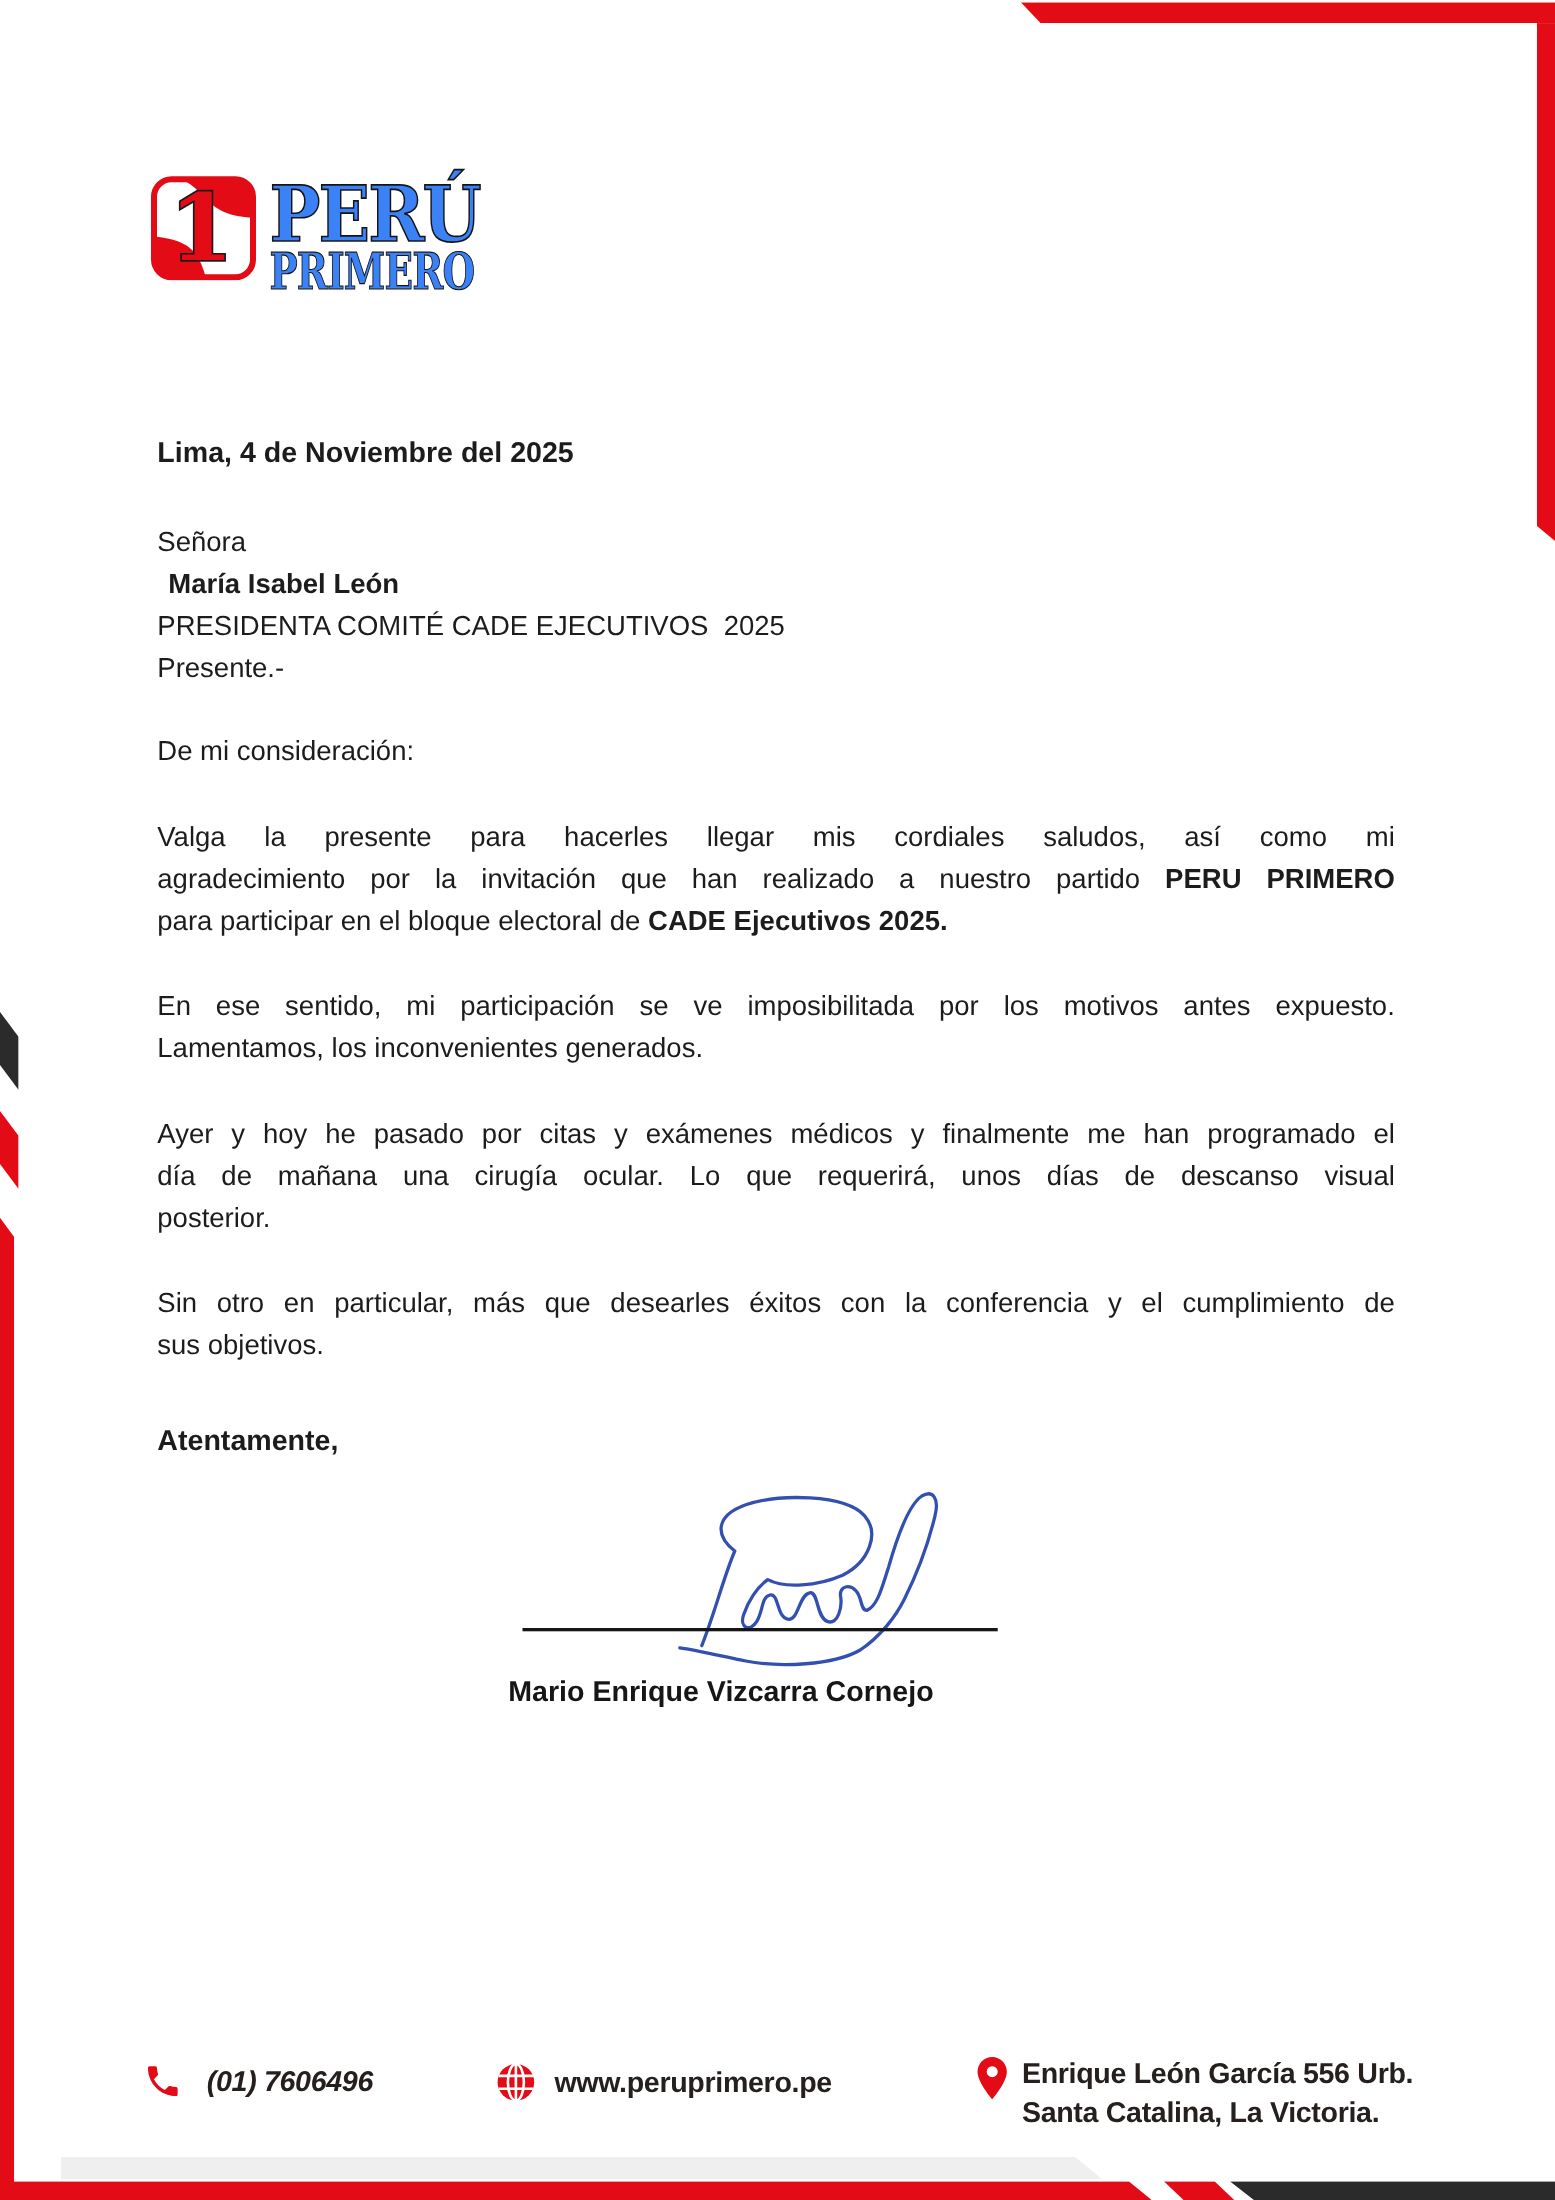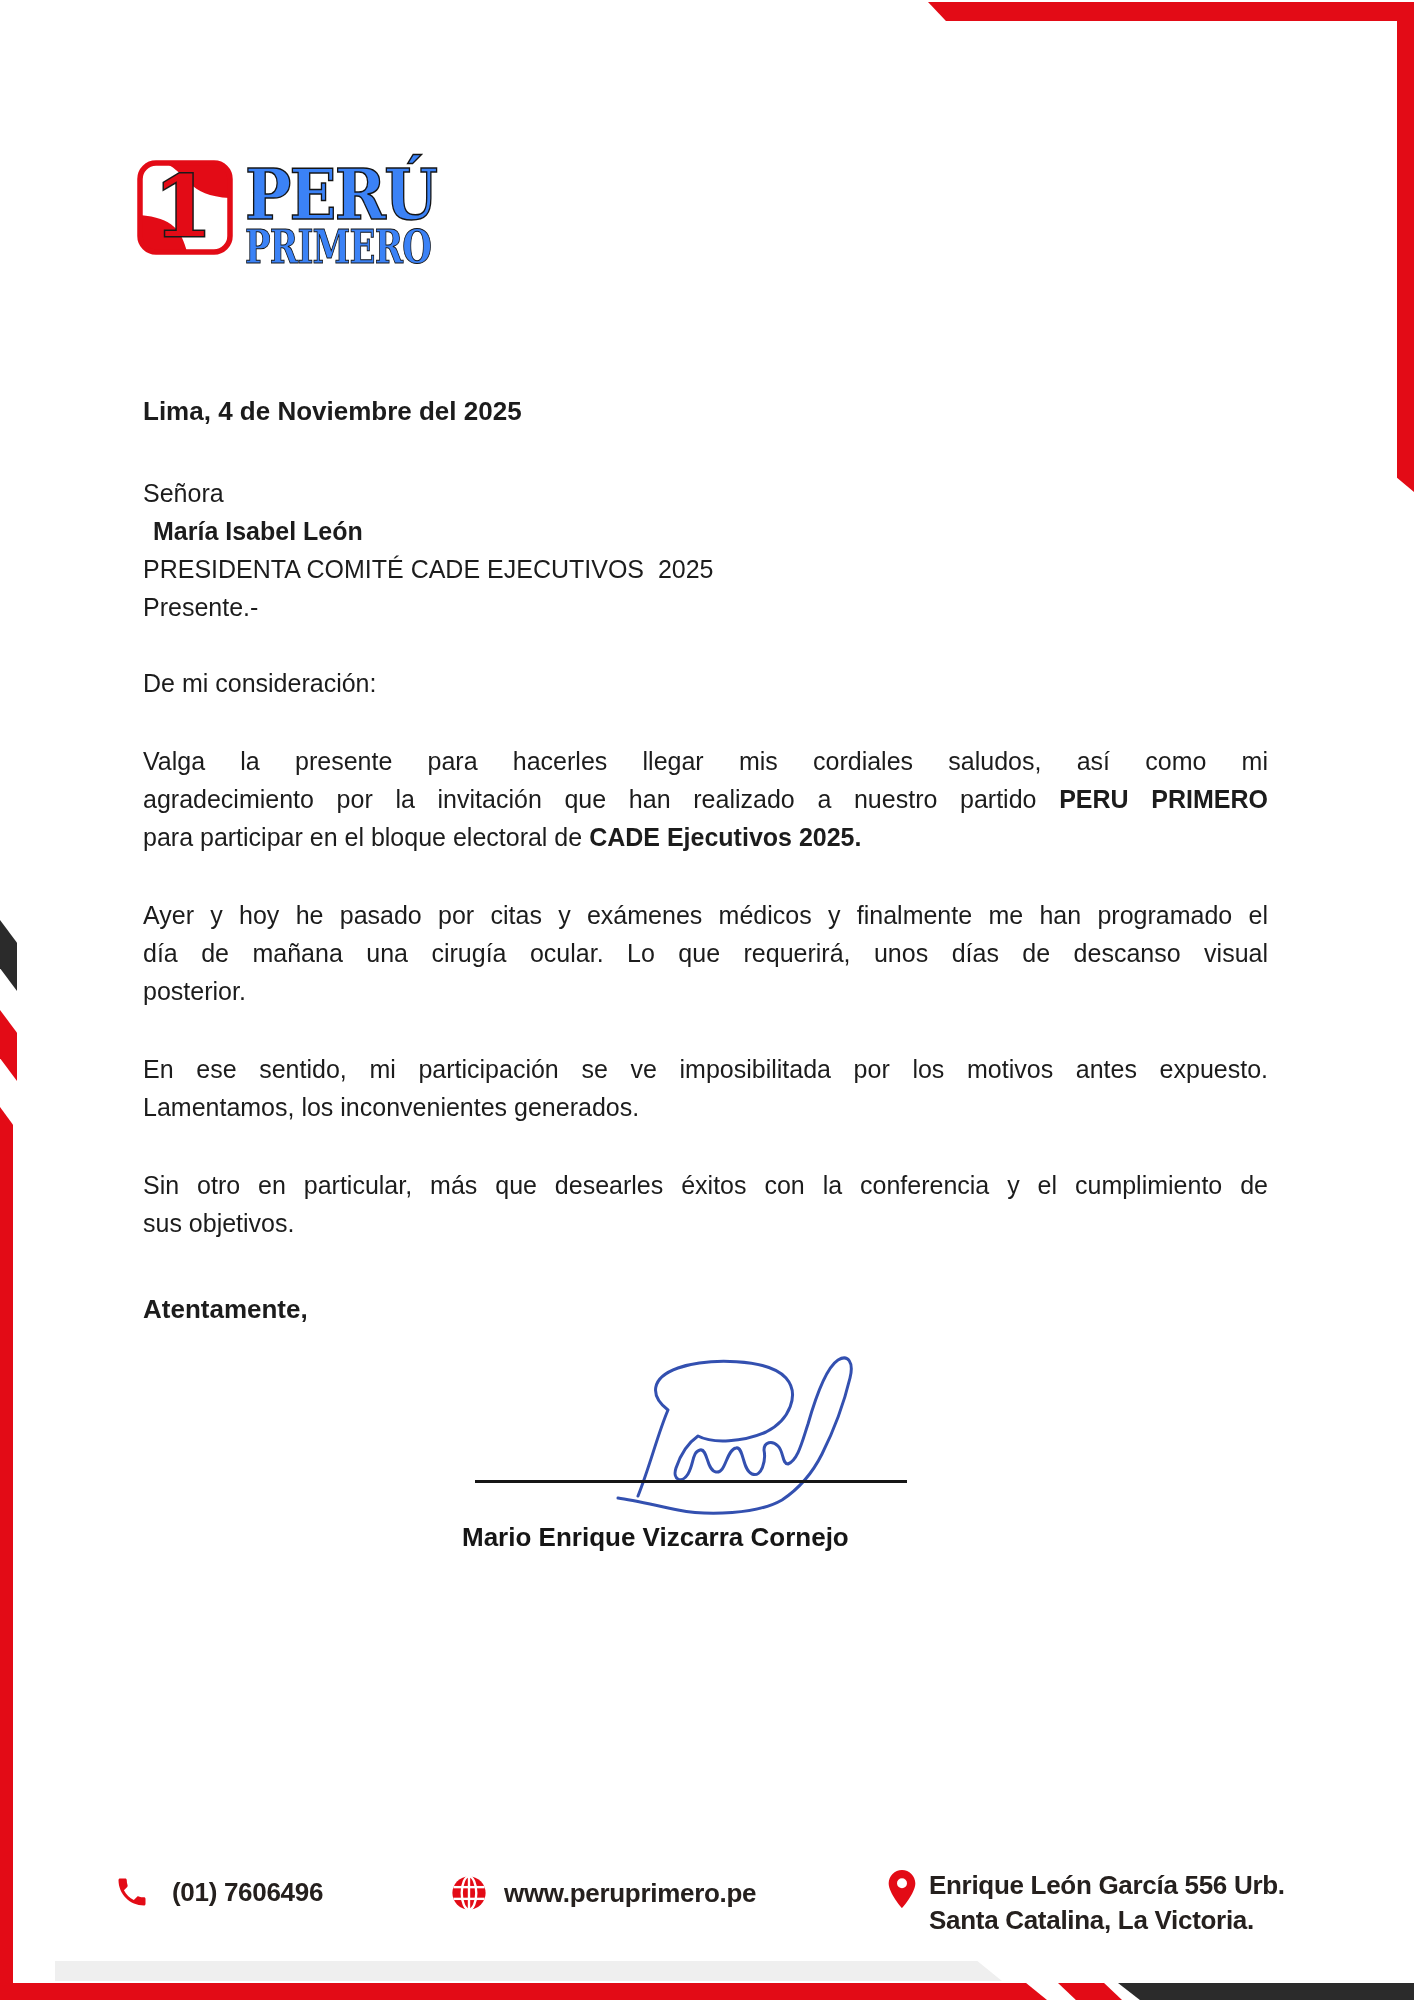--- a/index.html
+++ b/index.html
@@ -53,21 +53,21 @@
   .jline strong{font-weight:bold;}
   .closing{margin-top:48px;font-weight:bold;font-size:26px;}
   
   .sig-svg{position:absolute;left:538px;top:1348px;}
   .sig-line{position:absolute;left:475px;top:1480px;width:432px;height:3px;background:#161616;}
   .signer{position:absolute;left:462px;top:1522px;width:460px;text-align:left;
     font-weight:bold;font-size:26px;color:#161616;}
   
   .footer-item{position:absolute;display:flex;align-items:center;color:#25201e;}
   .footer-item .txt{font-weight:bold;font-size:26px;letter-spacing:-.3px;}
-  .f-phone{left:114px;top:1874px;gap:22px;}
+  .f-phone{left:130px;top:1874px;gap:22px;font-style:italic;}
   .f-web{left:450px;top:1874px;gap:16px;align-items:center;}
   .f-addr{left:882px;top:1868px;gap:7px;align-items:flex-start;}
   .f-addr .txt{line-height:35px;}
   .icon{flex:0 0 auto;display:block;}
 </style>
 </head>
 <body>
 
 <div class="page">
 
@@ -113,27 +113,27 @@
     </div>
 
     <div class="salutation">De mi consideración:</div>
 
     <div class="para">
         <div class="jline"><span>Valga la presente para hacerles llegar mis cordiales saludos, así como mi</span></div>
         <div class="jline"><span>agradecimiento por la invitación que han realizado a nuestro partido </span><strong>PERU PRIMERO</strong></div>
         <div class="jline last"><span>para participar en el bloque electoral de </span><strong>CADE Ejecutivos 2025.</strong></div>
       </div>
     <div class="para">
+        <div class="jline"><span>En ese sentido, mi participación se ve imposibilitada por los motivos antes expuesto.</span></div>
+        <div class="jline last"><span>Lamentamos, los inconvenientes generados.</span></div>
+      </div>
+    <div class="para">
         <div class="jline"><span>Ayer y hoy he pasado por citas y exámenes médicos y finalmente me han programado el</span></div>
         <div class="jline"><span>día de mañana una cirugía ocular. Lo que requerirá, unos días de descanso visual</span></div>
         <div class="jline last"><span>posterior.</span></div>
-      </div>
-    <div class="para">
-        <div class="jline"><span>En ese sentido, mi participación se ve imposibilitada por los motivos antes expuesto.</span></div>
-        <div class="jline last"><span>Lamentamos, los inconvenientes generados.</span></div>
       </div>
     <div class="para">
         <div class="jline"><span>Sin otro en particular, más que desearles éxitos con la conferencia y el cumplimiento de</span></div>
         <div class="jline last"><span>sus objetivos.</span></div>
       </div>
 
     <div class="closing">Atentamente,</div>
   </div>
 
   <svg class="sig-svg" width="380" height="172" viewBox="0 0 380 172" xmlns="http://www.w3.org/2000/svg">

